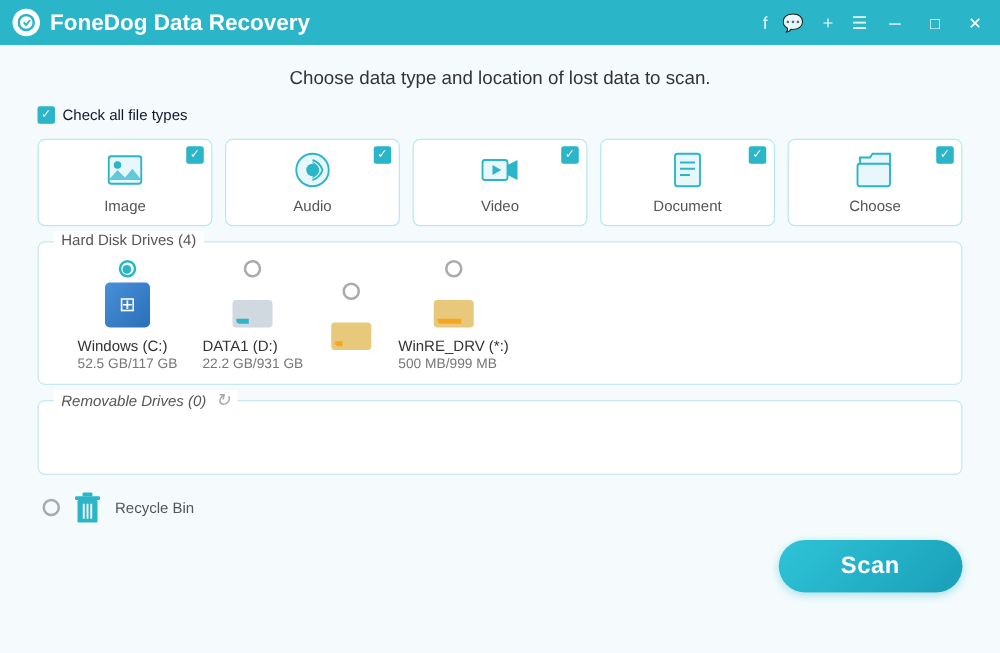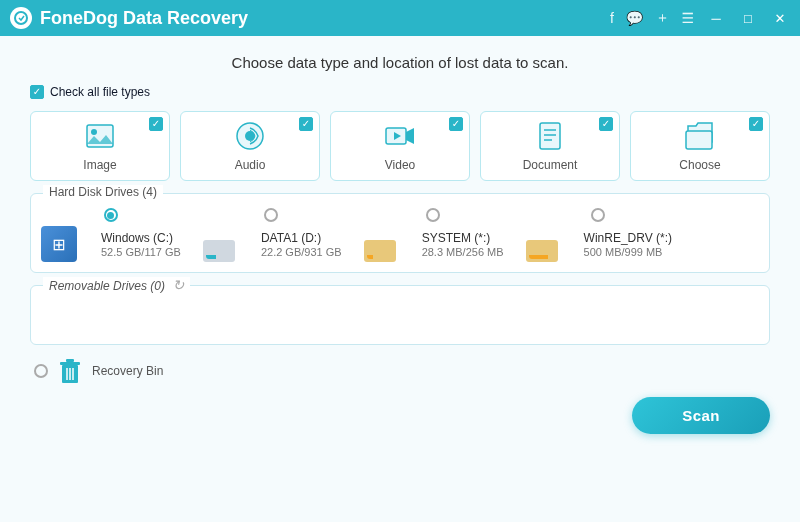--- a/index.html
+++ b/index.html
@@ -141,21 +141,21 @@
     .file-type-label {
       font-size: 12px;
       color: #555;
     }
 
     
     .section-panel {
       border: 1.5px solid #c8e8f0;
       border-radius: 6px;
       background: white;
-      padding: 10px 10px;
+      padding: 10px 31px;
       position: relative;
     }
     .section-title {
       position: absolute;
       top: -9px;
       left: 12px;
       background: white;
       padding: 0 6px;
       font-size: 12px;
       color: #555;
@@ -206,21 +206,22 @@
       align-items: center;
       gap: 4px;
       cursor: pointer;
     }
     .drive-item-wrapper .drive-radio {
       align-self: center;
     }
     .drive-item-inner {
       display: flex;
       align-items: center;
-      gap: 24px;
+      gap: 8px;
+      flex-direction: column;
     }
 
     
     .removable-panel {
       min-height: 60px;
       font-style: italic;
     }
     .refresh-icon {
       display: inline-block;
       font-size: 14px;
@@ -261,21 +262,21 @@
       justify-content: flex-end;
       padding: 0 0 4px 0;
       flex-shrink: 0;
     }
     .scan-button {
       background: linear-gradient(135deg, #2ec4d8, #1a9fb8);
       color: white;
       border: none;
       border-radius: 22px;
       padding: 10px 50px;
-      font-size: 15px;
+      font-size: 19px;
       font-weight: 600;
       cursor: pointer;
       letter-spacing: 0.5px;
       box-shadow: 0 2px 8px rgba(42,181,200,0.4);
     }
 
     
     .icon-image svg { fill: #2ab5c8; }
     .icon-audio svg { fill: #2ab5c8; }
     .icon-video svg { fill: #2ab5c8; }
@@ -456,24 +457,20 @@
       </div>
 
       <div class="drive-item-wrapper">
         <div class="drive-radio"></div>
         <div class="drive-item-inner">
           <div class="gray-drive-icon">
             <div class="drive-body" style="background:#e8c87a;">
               <div class="drive-progress drive-progress-orange" style="width: 20%;"></div>
             </div>
           </div>
-          <div class="drive-info">
-            <div class="drive-name">SYSTEM (*:)</div>
-            <div class="drive-size">28.3 MB/256 MB</div>
-          </div>
         </div>
       </div>
 
       <div class="drive-item-wrapper">
         <div class="drive-radio"></div>
         <div class="drive-item-inner">
           <div class="gray-drive-icon">
             <div class="drive-body" style="background:#e8c87a;">
               <div class="drive-progress drive-progress-orange" style="width: 60%;"></div>
             </div>
@@ -500,20 +497,20 @@
     <div class="recycle-icon">
       <svg viewBox="0 0 24 28" width="24" height="28">
         <rect x="4" y="8" width="16" height="18" rx="1" fill="#2ab5c8"></rect>
         <rect x="2" y="5" width="20" height="3" rx="1" fill="#2ab5c8"></rect>
         <rect x="8" y="2" width="8" height="3" rx="1" fill="#2ab5c8"></rect>
         <line x1="9" y1="11" x2="9" y2="23" stroke="white" stroke-width="1.5"></line>
         <line x1="12" y1="11" x2="12" y2="23" stroke="white" stroke-width="1.5"></line>
         <line x1="15" y1="11" x2="15" y2="23" stroke="white" stroke-width="1.5"></line>
       </svg>
     </div>
-    <span class="recycle-label">Recovery Bin</span>
+    <span class="recycle-label">Recycle Bin</span>
   </div>
 
   <div class="bottom-bar">
     <button class="scan-button">Scan</button>
   </div>
 
 </div>
 
 </body></html>

